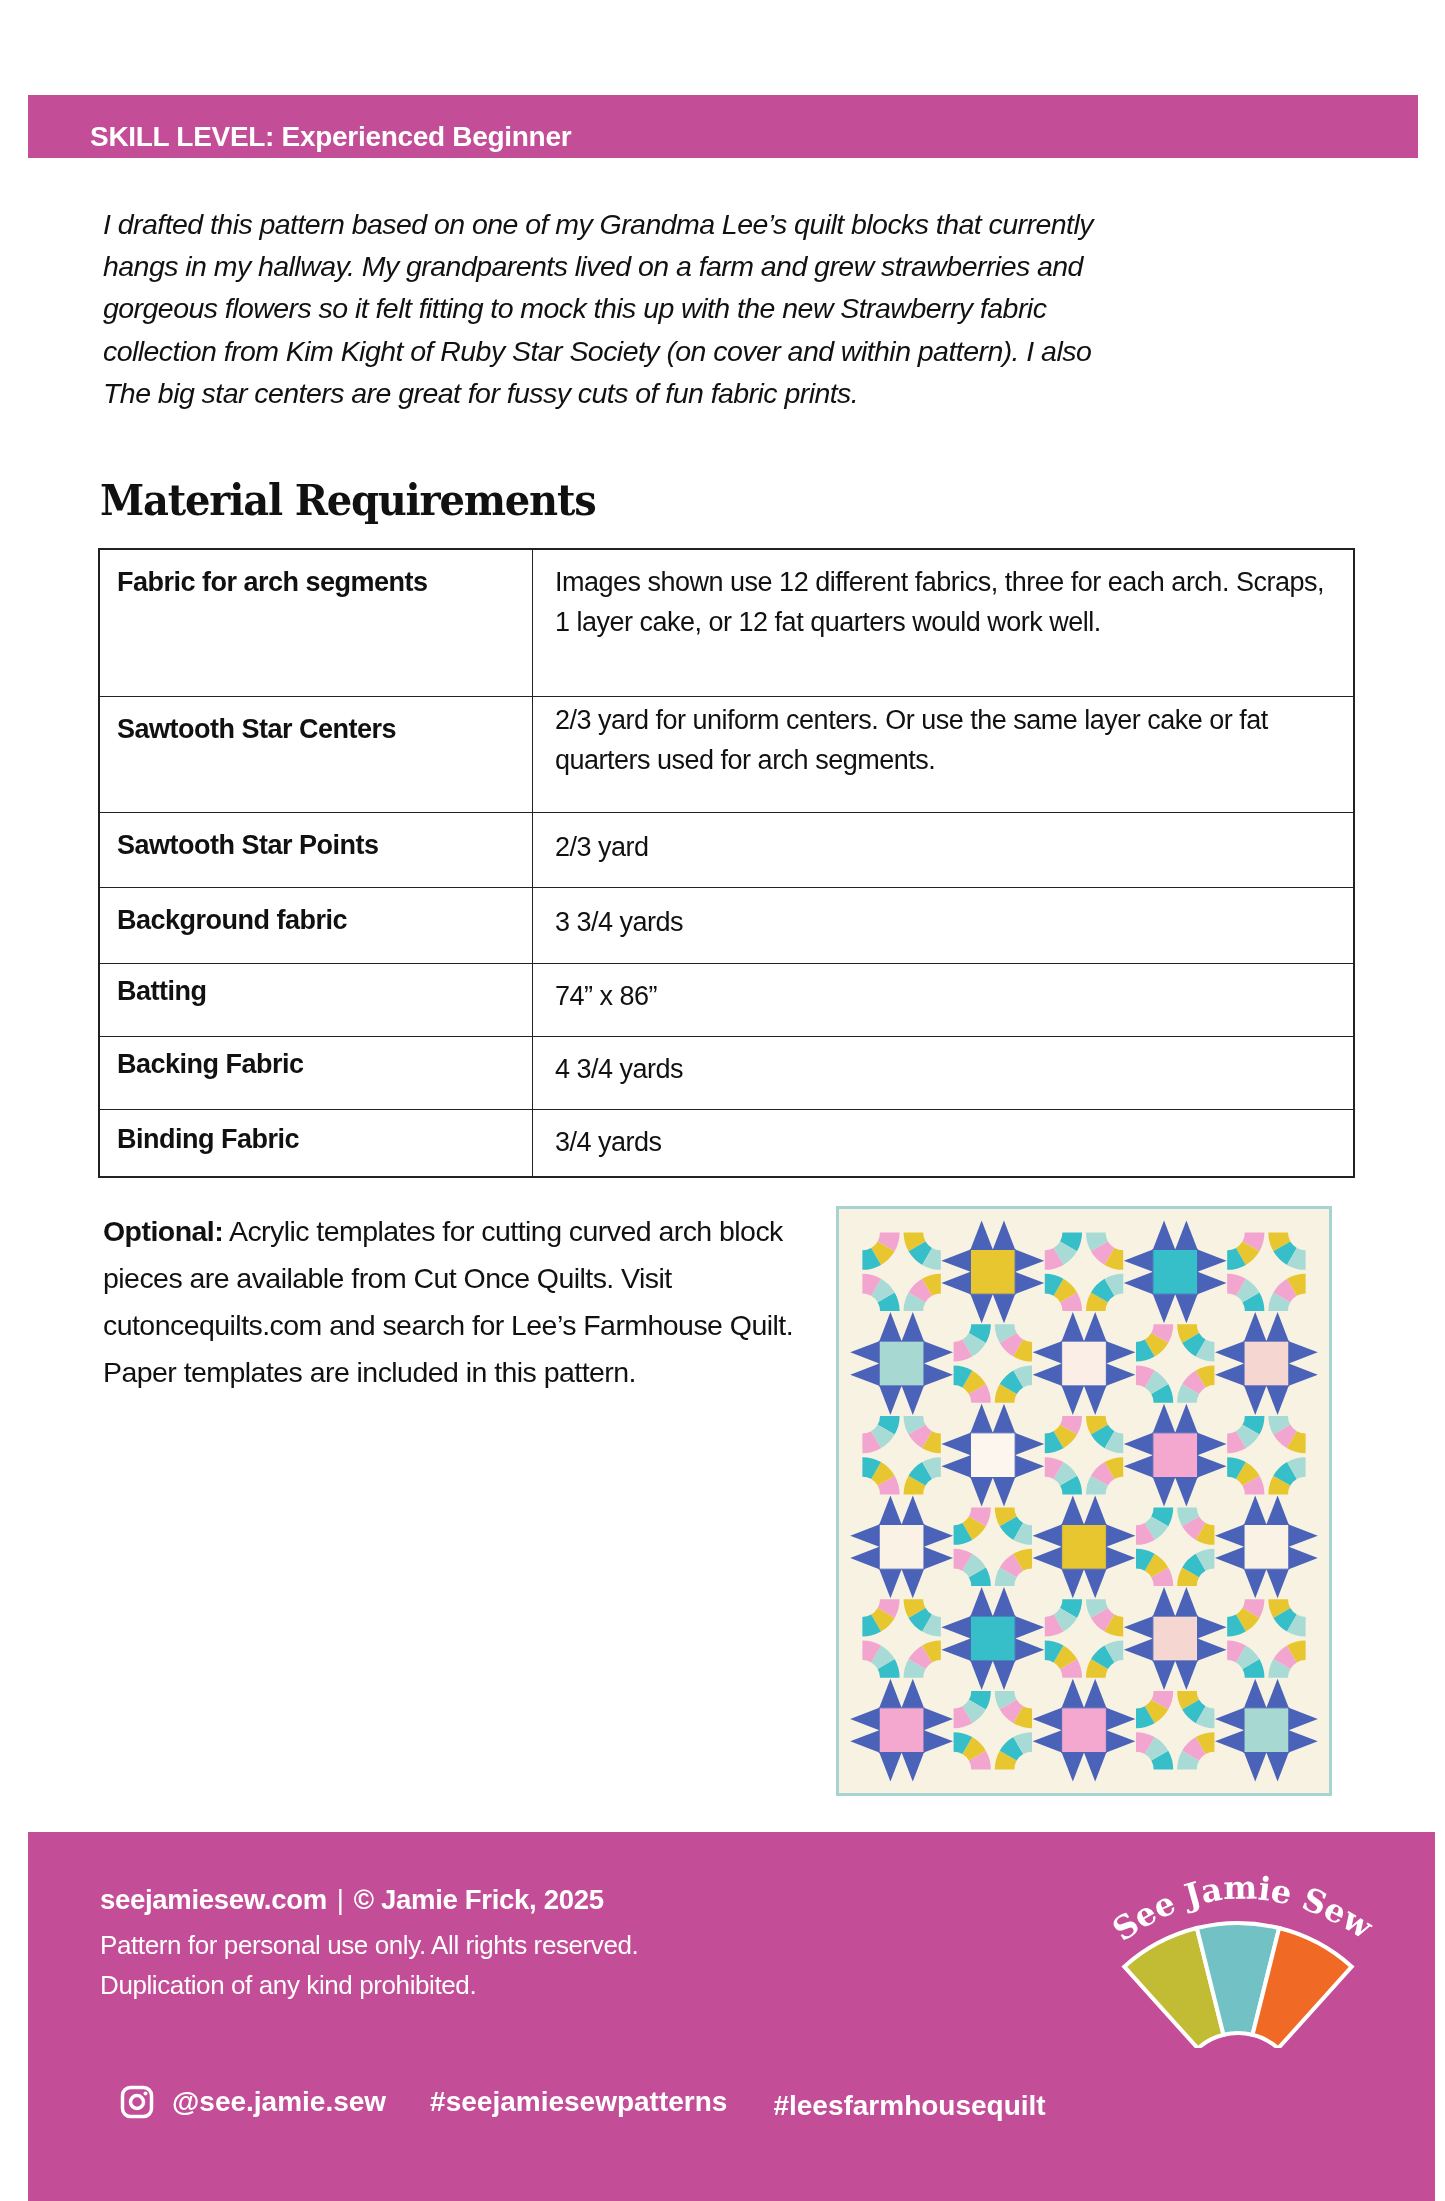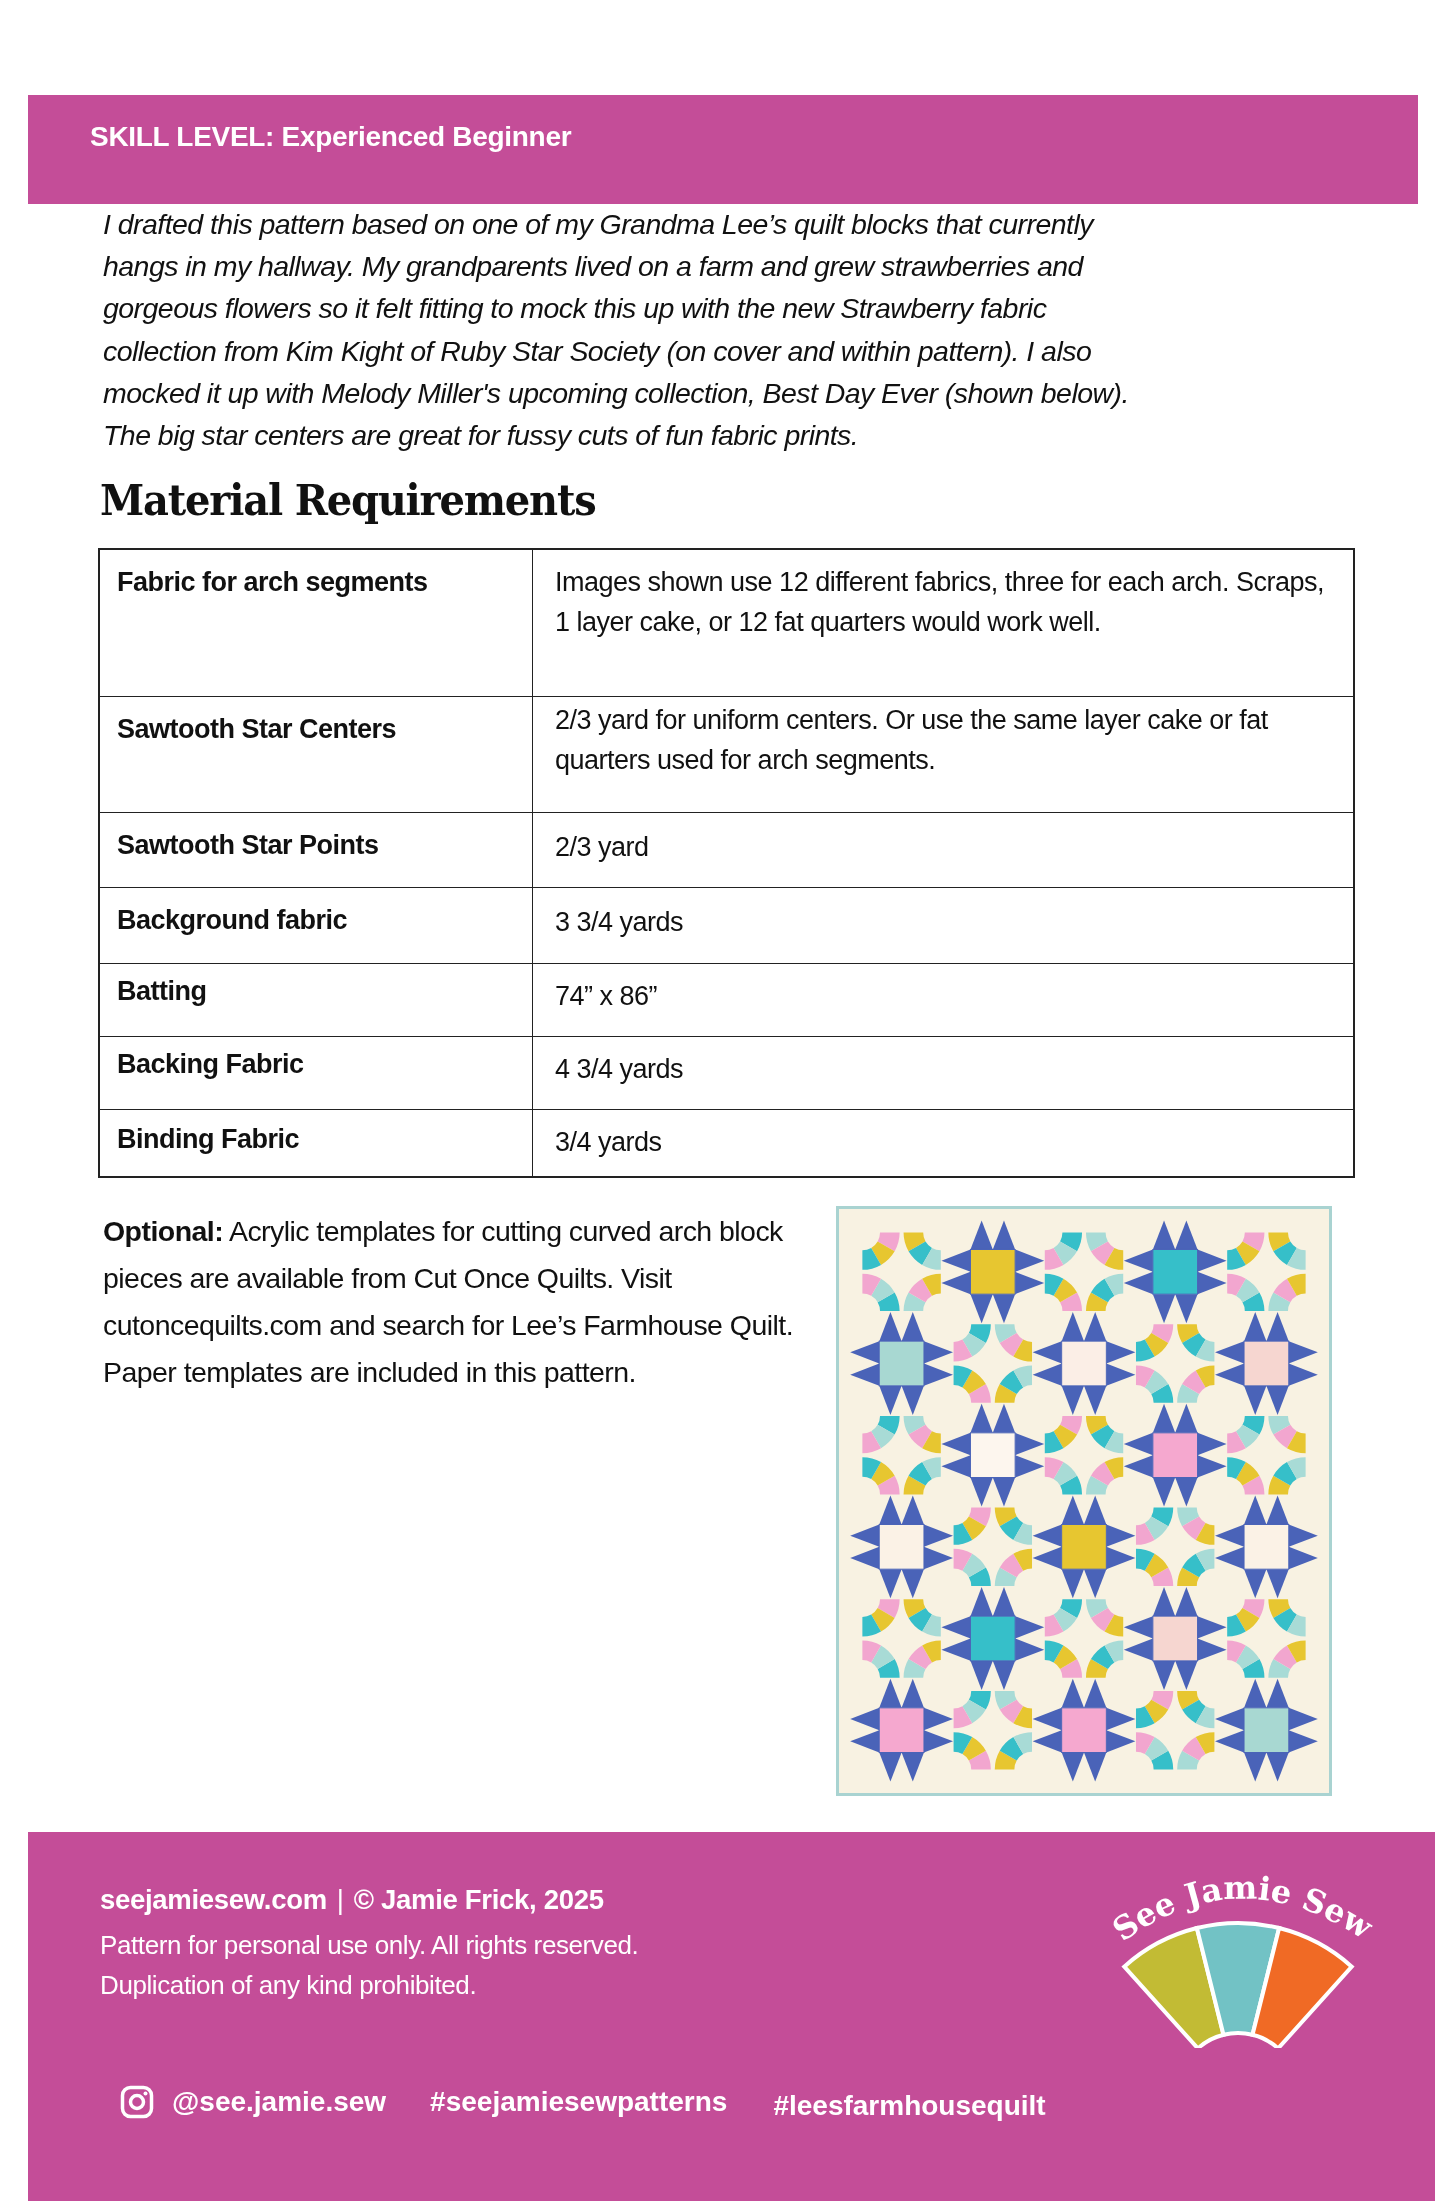--- a/index.html
+++ b/index.html
@@ -1,19 +1,19 @@
 <!DOCTYPE html>
 <html><head>
 <meta charset="utf-8">
 <style>
   html, body { margin: 0; padding: 0; background: #ffffff; }
   body { width: 1445px; height: 2201px; position: relative; overflow: hidden;
          font-family: "Liberation Sans", "DejaVu Sans", sans-serif; color: #111; }
   .band { position: absolute; left: 28px; width: 1390px; background: #c44d98; }
-  #skill-band { top: 95px; height: 109px; }
+  #skill-band { top: 95px; height: 63px; }
   #skill-band .skill { position: absolute; left: 62px; top: 26px; color: #fff; font-weight: bold;
        font-size: 28px; letter-spacing: -0.3px; }
   #intro { position: absolute; left: 103px; top: 203px; width: 1270px; font-size: 28.5px;
            line-height: 42.2px; letter-spacing: -0.55px; font-style: italic; }
   #intro p { margin: 0; }
   #mr-title { position: absolute; left: 100px; top: 476px; margin: 0; font-family: "DejaVu Serif", serif;
        font-weight: bold; font-size: 40px; letter-spacing: -1.2px; transform: scaleY(1.05); }
   #materials { position: absolute; left: 98px; top: 548px; width: 1257px; border-collapse: collapse;
        border: 2px solid #222; }
   #materials td { border: 1.6px solid #222; vertical-align: top; padding: 0; }
@@ -41,21 +41,20 @@
 
 <div id="skill-band" class="band">
   <div class="skill">SKILL LEVEL: Experienced Beginner</div>
 </div>
 
 <div id="intro">
   <p>I drafted this pattern based on one of my Grandma Lee’s quilt blocks that currently</p>
   <p>hangs in my hallway. My grandparents lived on a farm and grew strawberries and</p>
   <p>gorgeous flowers so it felt fitting to mock this up with the new Strawberry fabric</p>
   <p>collection from Kim Kight of Ruby Star Society (on cover and within pattern). I also</p>
-  <p>mocked it up with Melody Miller's upcoming collection, Best Day Ever (shown below).</p>
   <p>The big star centers are great for fussy cuts of fun fabric prints.</p>
 </div>
 
 <h2 id="mr-title">Material Requirements</h2>
 
 <table id="materials">
   <tbody>
       <tr style="height:147px">
     <td class="label">Fabric for arch segments</td>
     <td class="value">Images shown use 12 different fabrics, three for each arch. Scraps, 1 layer cake, or 12 fat quarters would work well.</td>

